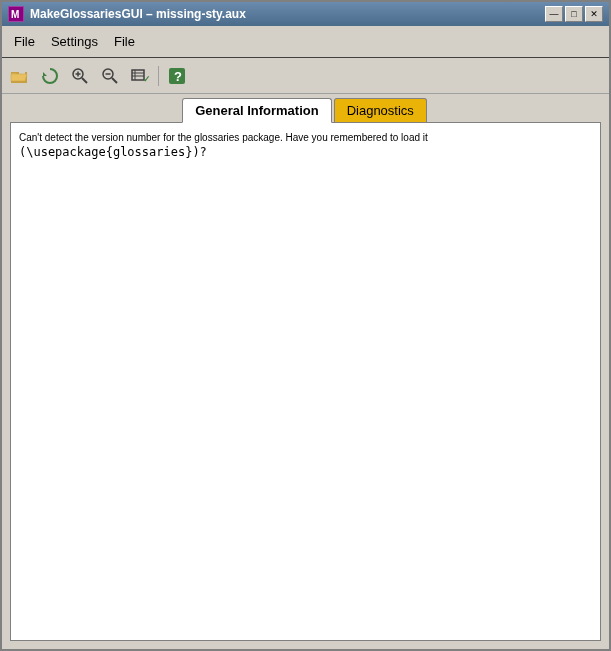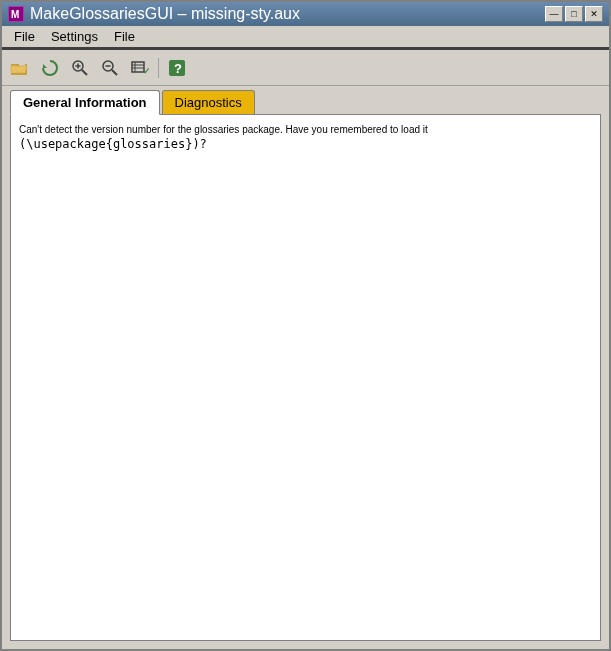--- a/index.html
+++ b/index.html
@@ -46,22 +46,22 @@
       border: 1px solid #a040a0;
       display: flex;
       align-items: center;
       justify-content: center;
       font-size: 10px;
       font-weight: bold;
       color: white;
     }
 
     .title-bar-title {
-      font-size: 16px;
-      font-weight: normal;
+      font-size: 12px;
+      font-weight: bold;
       color: white;
     }
 
     .title-bar-controls {
       display: flex;
       gap: 2px;
     }
 
     .title-bar-btn {
       width: 18px;
@@ -77,23 +77,23 @@
       font-size: 9px;
       color: #000;
     }
 
     
     .menu-bar {
       background: #d4d0c8;
       display: flex;
       align-items: center;
       padding: 2px 4px;
-      height: 24px;
-      flex-shrink: 0;
-      border-bottom: 3px solid #404040;
+      height: 32px;
+      flex-shrink: 0;
+      border-bottom: 1px solid #404040;
     }
 
     .menu-item {
       padding: 2px 8px;
       cursor: pointer;
       font-size: 13px;
     }
 
     
     .toolbar {
@@ -126,20 +126,21 @@
       margin: 0 2px;
     }
 
     
     .tab-bar {
       background: #d4d0c8;
       display: flex;
       align-items: flex-end;
       padding: 4px 8px 0 8px;
       flex-shrink: 0;
+      justify-content: center;
     }
 
     .tab {
       padding: 4px 12px;
       cursor: pointer;
       border: 1px solid #808080;
       border-bottom: none;
       background: #eab308;
       font-size: 13px;
       border-radius: 3px 3px 0 0;

